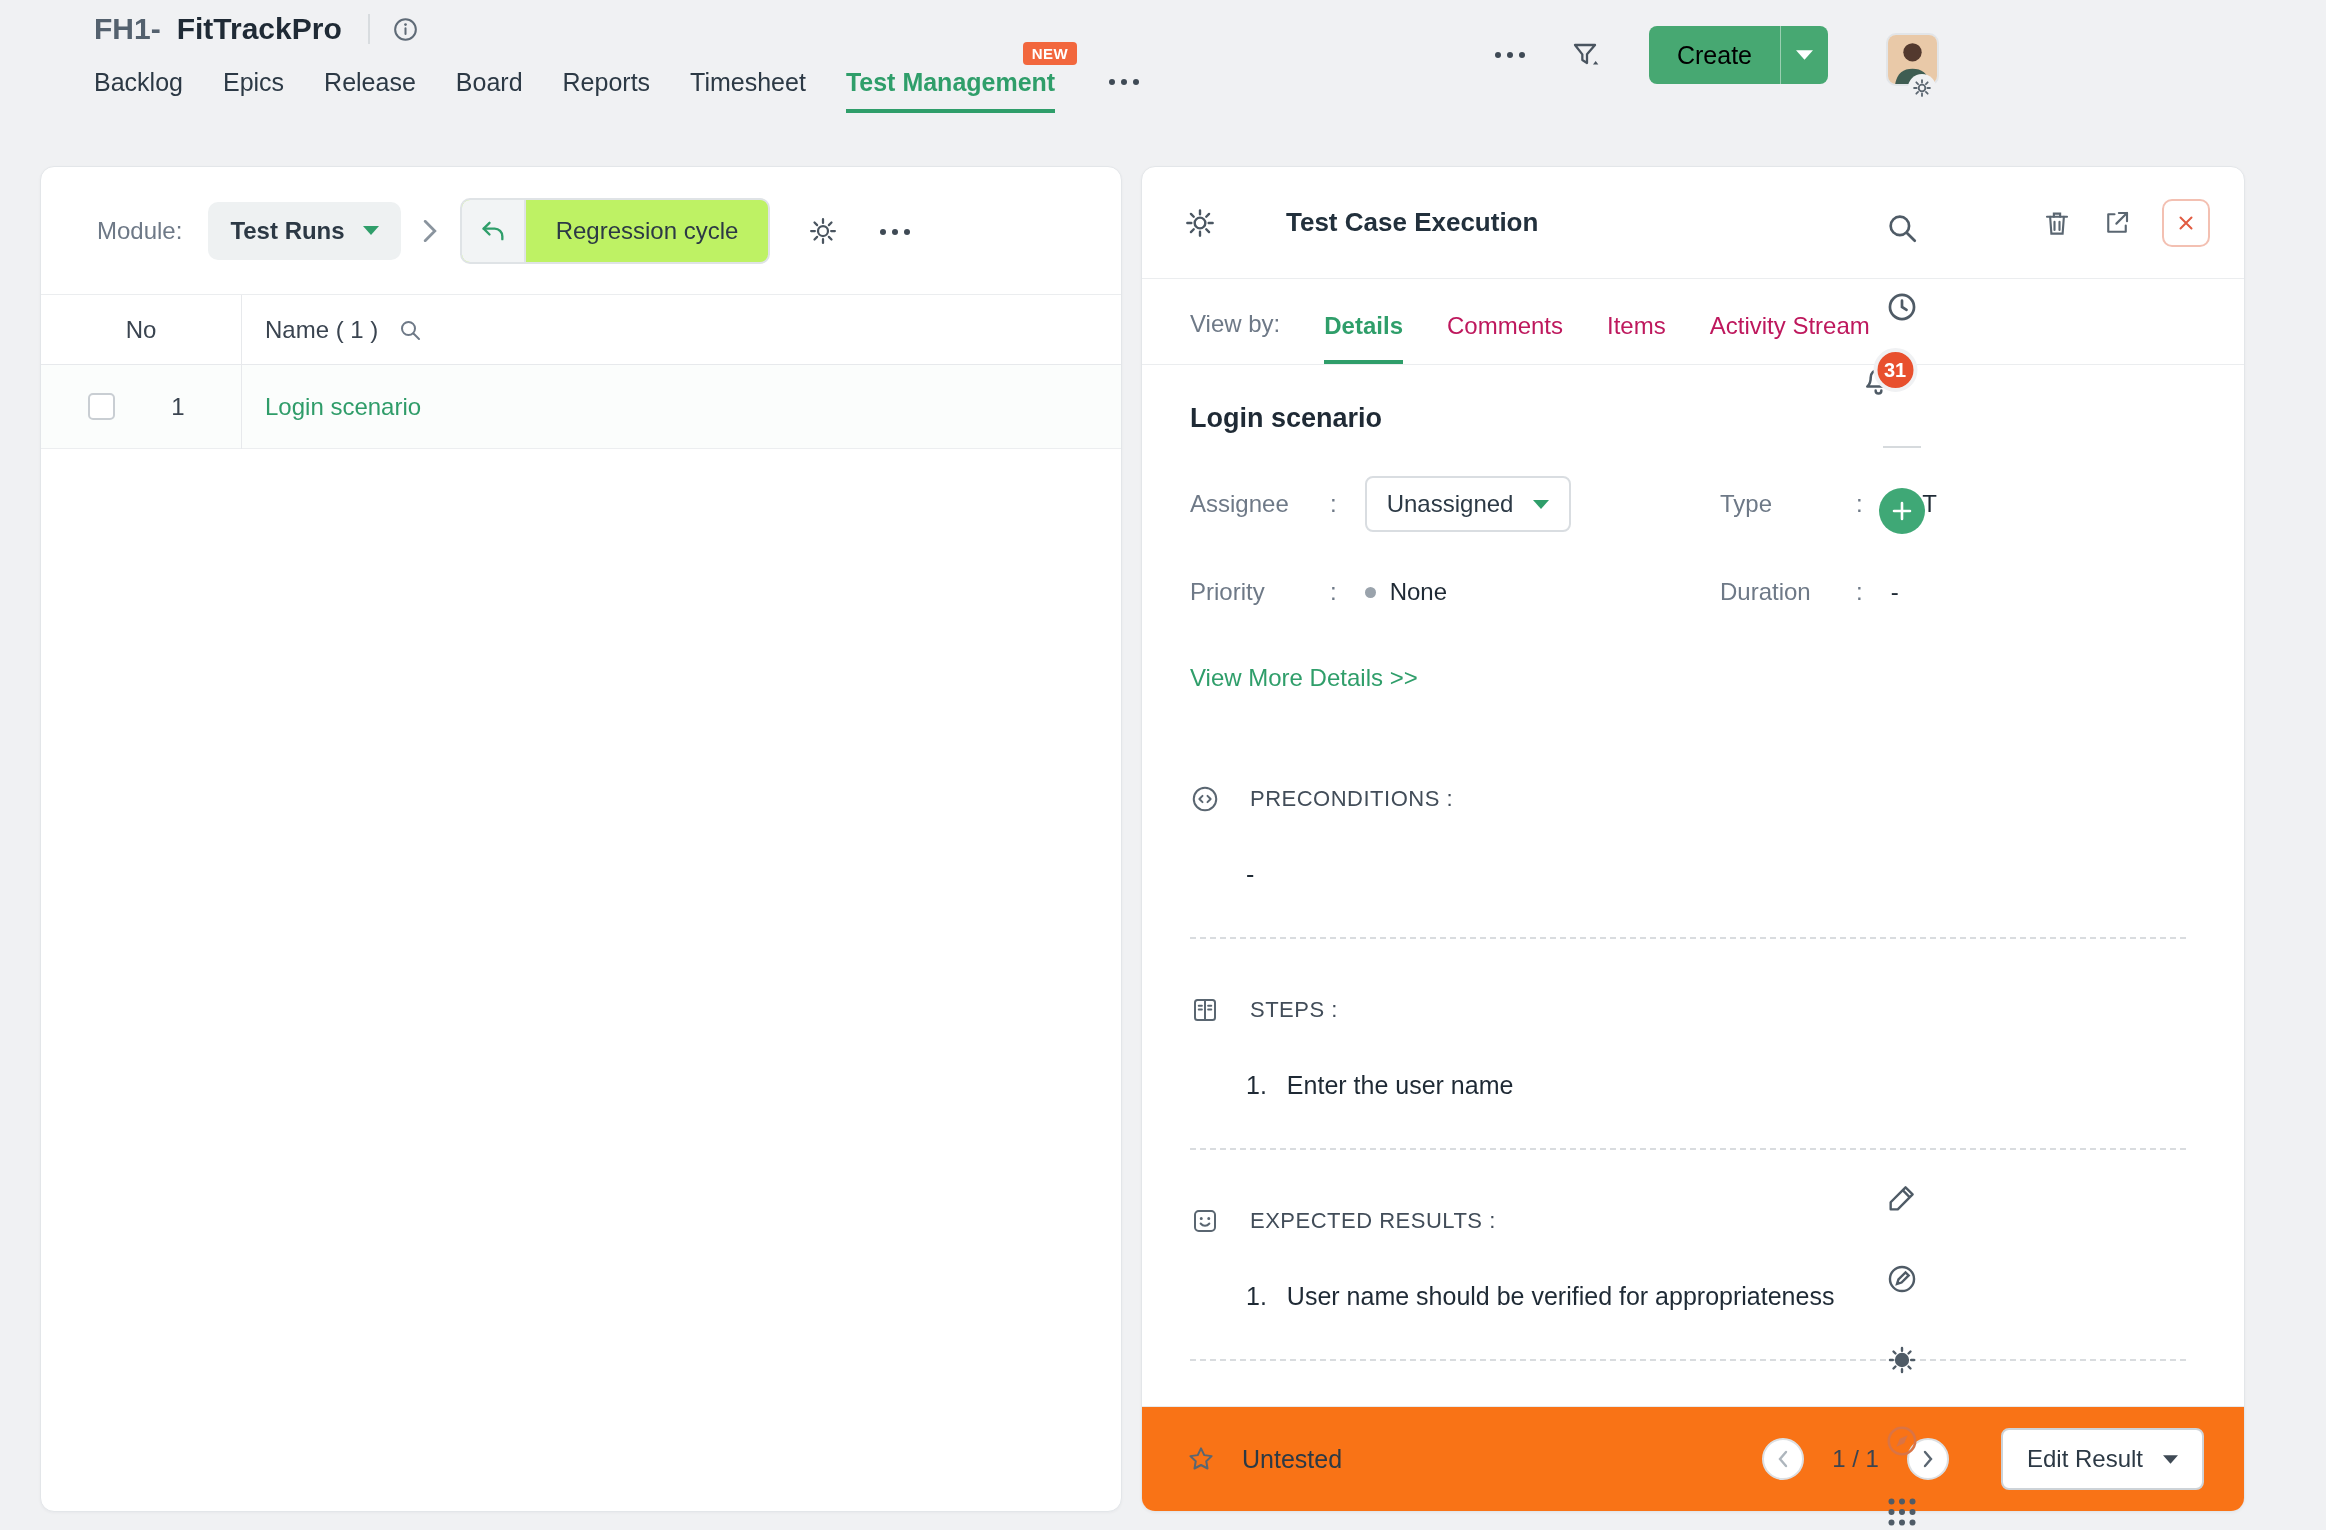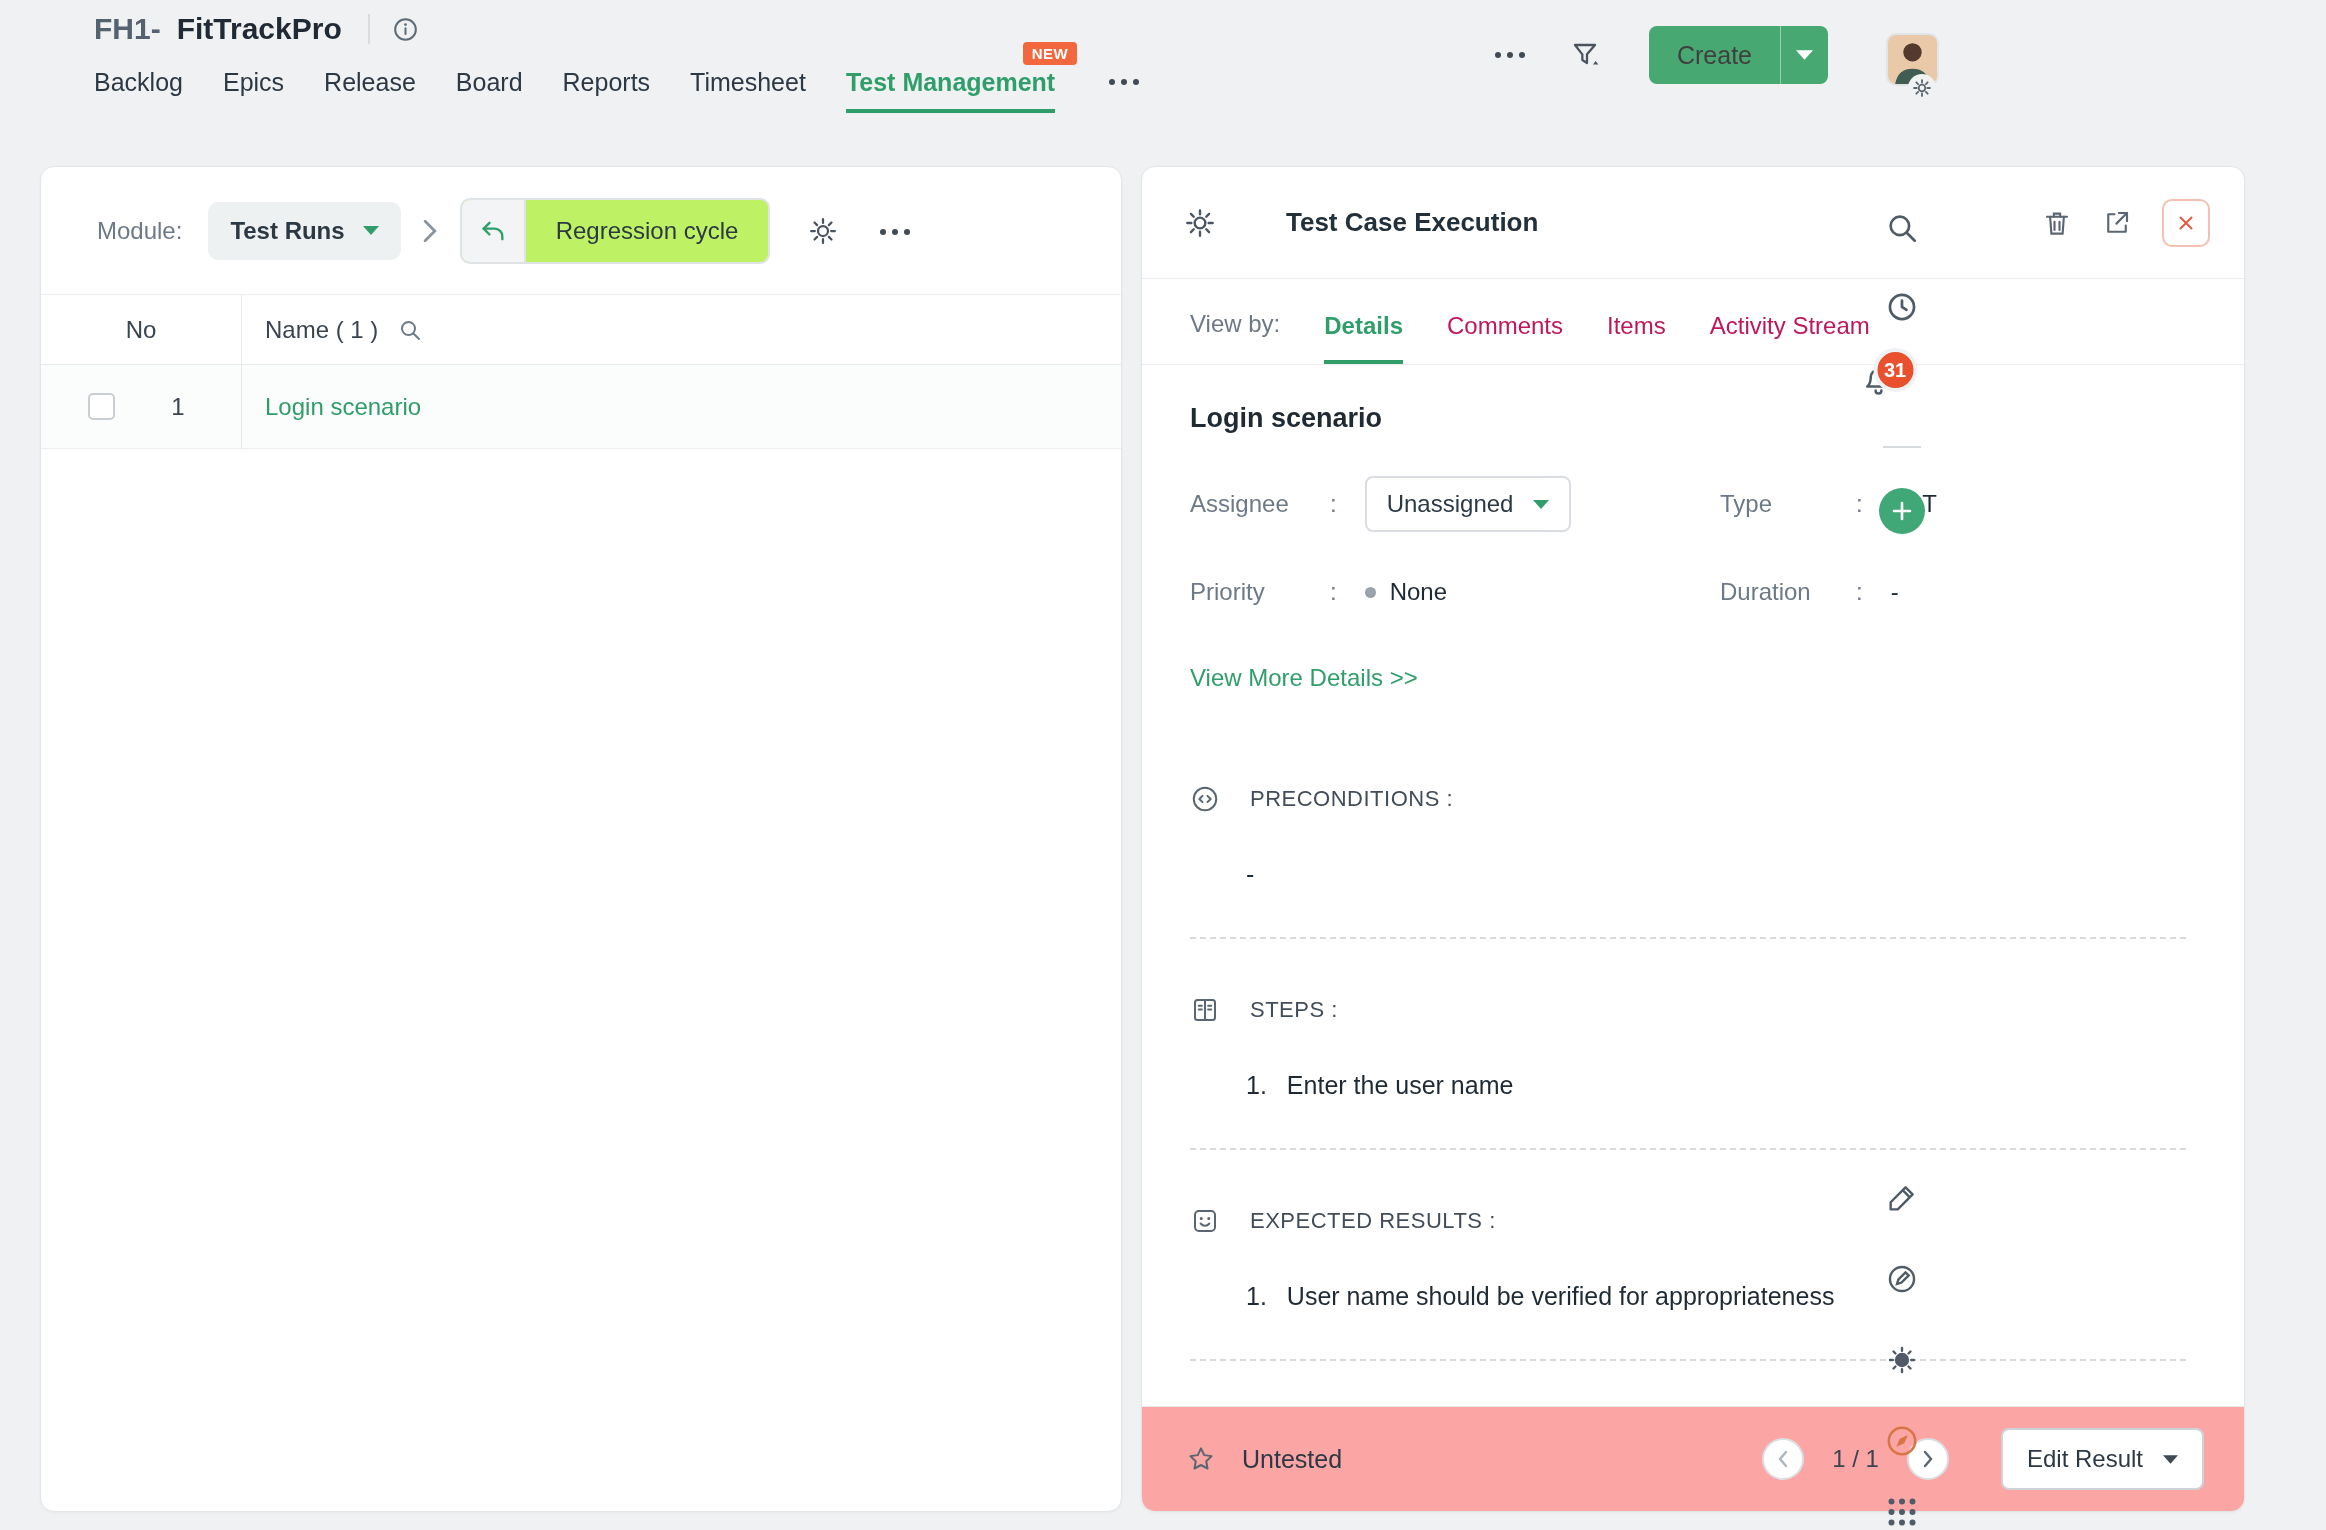--- a/index.html
+++ b/index.html
@@ -25,21 +25,21 @@
   .nav-item { color:#2c3945; padding-bottom:16px; }
   .nav-item.active { color:#2f9e6a; font-weight:700; border-bottom:4px solid #2f9e6a; padding-bottom:12px; position:relative; }
   .new-badge { position:absolute; top:-26px; right:-22px; background:#f2673d; color:#fff; font-size:15px; font-weight:700;
     padding:3px 9px; border-radius:4px; letter-spacing:.5px; }
   .nav-more { padding-bottom:22px; margin-left:14px; }
   .dots { display:inline-flex; gap:6px; align-items:center; }
   .dots i { width:6px; height:6px; border-radius:50%; background:#3f4a55; display:block; }
 
   .header-actions { position:absolute; top:26px; right:114px; display:flex; align-items:center; gap:46px; }
   .icon-gray { color:#49545f; display:flex; }
-  .create-btn { display:flex; align-items:stretch; background:#47a872; border:none; border-radius:8px; overflow:hidden; height:58px; color:#404040; padding:0; }
+  .create-btn { display:flex; align-items:stretch; background:#47a872; border:none; border-radius:8px; overflow:hidden; height:58px; color:#000000; padding:0; }
   .create-main { padding:0 28px; display:flex; align-items:center; font-size:25px; }
   .create-caret { width:48px; display:flex; align-items:center; justify-content:center; border-left:1px solid rgba(255,255,255,.45); }
 
   
   .panel { position:absolute; top:166px; background:#fff; border:1px solid #e3e6e9; border-radius:14px; box-shadow:0 1px 3px rgba(20,30,40,.04); }
   .left-panel  { left:40px;   width:1082px; height:1346px; }
   .right-panel { left:1141px; width:1104px; height:1346px; }
 
   
   .lp-toolbar { height:128px; display:flex; align-items:center; padding:0 40px 0 56px; border-bottom:1px solid #ebedef; }
@@ -94,21 +94,21 @@
   .view-more { display:inline-block; margin-top:44px; color:#2f9e6a; font-size:24px; }
 
   .sec-label { display:flex; align-items:center; gap:30px; font-size:22px; color:#424d59; letter-spacing:.5px; }
   .sec-label .sicon { color:#5a6671; display:flex; }
   .sec-first { margin-top:92px; }
   .sec-next  { margin-top:56px; }
   .sec-value { margin:46px 0 0 56px; font-size:25px; color:#1f2a35; }
   .sec-item  { margin:46px 0 0 56px; display:flex; gap:20px; font-size:25px; color:#1f2a35; }
   .dash { border-top:2px dashed #d9dcdf; margin-top:48px; }
 
-  .rp-footer { position:absolute; left:0; right:0; bottom:0; height:105px; background:#fca5a5; border-top:1px solid #e8eaec;
+  .rp-footer { position:absolute; left:0; right:0; bottom:0; height:105px; background:#f97316; border-top:1px solid #e8eaec;
     border-radius:0 0 13px 13px; display:flex; align-items:center; padding:0 40px 0 44px; }
   .status { display:flex; align-items:center; gap:26px; font-size:25px; color:#2c3945; }
   .status .sicon { color:#5a6671; display:flex; }
   .pager { margin-left:auto; display:flex; align-items:center; gap:28px; margin-right:52px; font-size:24px; color:#3a4450; }
   .pg-btn { width:42px; height:42px; border-radius:50%; border:2px solid #dcdfe2; background:#fff;
     display:flex; align-items:center; justify-content:center; color:#aeb6bd; padding:0; }
   .pg-btn.next { color:#5a6671; }
   .edit-btn { display:flex; align-items:center; gap:20px; border:2px solid #cdd3d8; border-radius:8px; height:62px;
     padding:0 24px; font-size:24px; color:#2c3945; background:#fff; }
   .dark-caret { color:#3f4a55; display:flex; }

